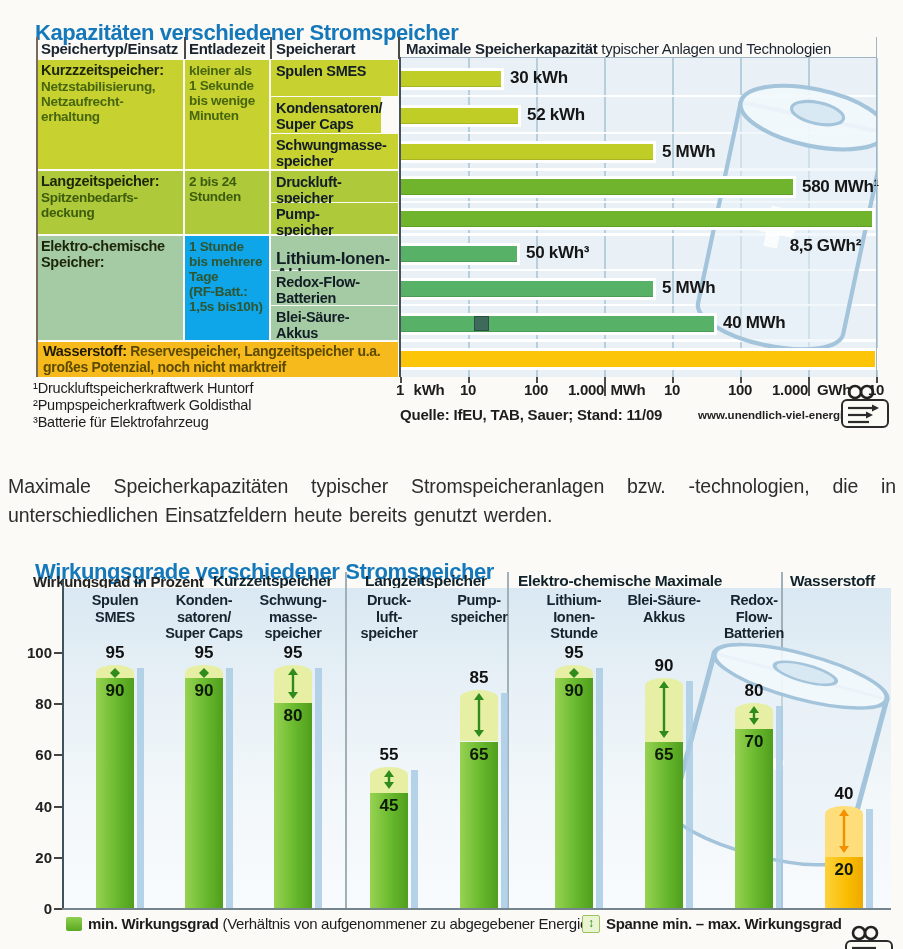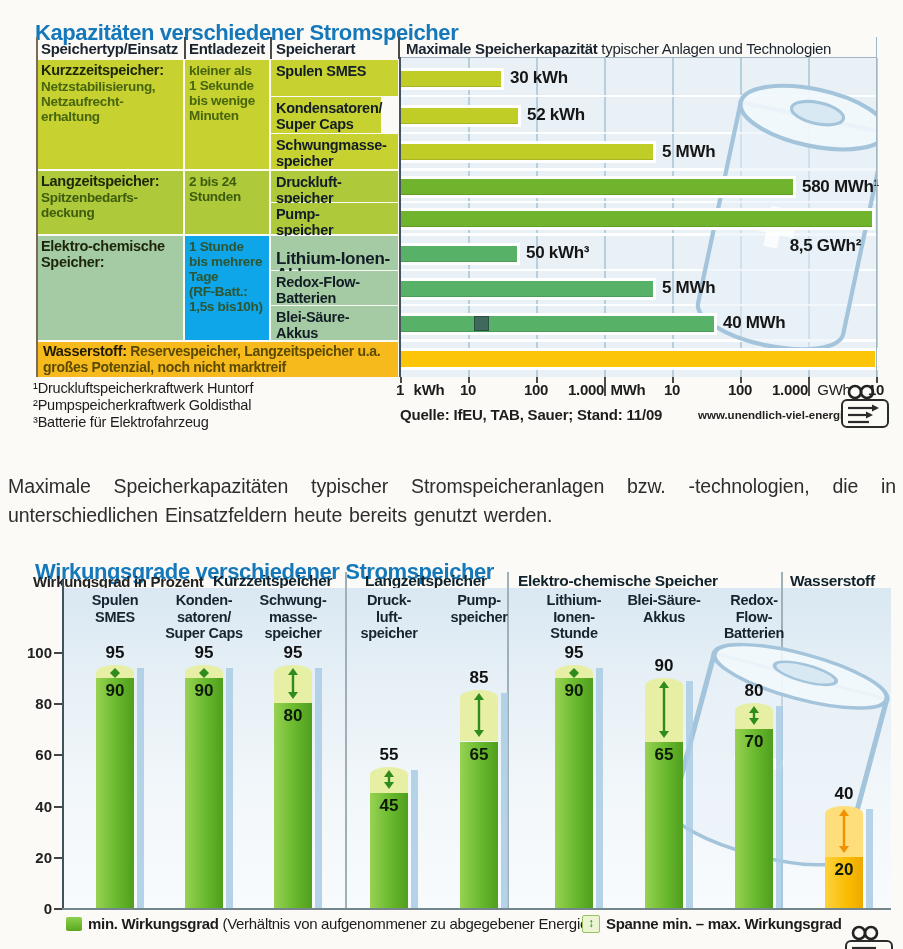--- a/index.html
+++ b/index.html
@@ -168,21 +168,21 @@
       <div style="position: absolute; left: 876px; top: 377px; width: 1.5px; height: 6px; background: rgb(74, 74, 74);"></div>
       <div style="position: absolute; left: 370px; top: 381px; width: 60px; text-align: center; font-size: 15px; font-weight: 700; color: rgb(29, 29, 29); letter-spacing: -0.3px;">1</div>
       <div style="position: absolute; left: 399px; top: 381px; width: 60px; text-align: center; font-size: 15px; font-weight: 700; color: rgb(29, 29, 29); letter-spacing: -0.3px;">kWh</div>
       <div style="position: absolute; left: 438px; top: 381px; width: 60px; text-align: center; font-size: 15px; font-weight: 700; color: rgb(29, 29, 29); letter-spacing: -0.3px;">10</div>
       <div style="position: absolute; left: 506px; top: 381px; width: 60px; text-align: center; font-size: 15px; font-weight: 700; color: rgb(29, 29, 29); letter-spacing: -0.3px;">100</div>
       <div style="position: absolute; left: 556px; top: 381px; width: 60px; text-align: center; font-size: 15px; font-weight: 700; color: rgb(29, 29, 29); letter-spacing: -0.3px;">1.000</div>
       <div style="position: absolute; left: 598px; top: 381px; width: 60px; text-align: center; font-size: 15px; font-weight: 700; color: rgb(29, 29, 29); letter-spacing: -0.3px;">MWh</div>
       <div style="position: absolute; left: 642px; top: 381px; width: 60px; text-align: center; font-size: 15px; font-weight: 700; color: rgb(29, 29, 29); letter-spacing: -0.3px;">10</div>
       <div style="position: absolute; left: 710px; top: 381px; width: 60px; text-align: center; font-size: 15px; font-weight: 700; color: rgb(29, 29, 29); letter-spacing: -0.3px;">100</div>
       <div style="position: absolute; left: 760px; top: 381px; width: 60px; text-align: center; font-size: 15px; font-weight: 700; color: rgb(29, 29, 29); letter-spacing: -0.3px;">1.000</div>
-      <div style="position: absolute; left: 804px; top: 381px; width: 60px; text-align: center; font-size: 15px; font-weight: 400; color: rgb(29, 29, 29); letter-spacing: -0.3px;">GWh</div>
+      <div style="position: absolute; left: 804px; top: 381px; width: 60px; text-align: center; font-size: 15px; font-weight: 700; color: rgb(29, 29, 29); letter-spacing: -0.3px;">GWh</div>
       <div style="position: absolute; left: 846px; top: 381px; width: 60px; text-align: center; font-size: 15px; font-weight: 700; color: rgb(29, 29, 29); letter-spacing: -0.3px;">10</div>
     </div>
 
   <div class="footnote" id="fn1">¹Druckluftspeicherkraftwerk Huntorf</div>
   <div class="footnote" id="fn2">²Pumpspeicherkraftwerk Goldisthal</div>
   <div class="footnote" id="fn3">³Batterie für Elektrofahrzeug</div>
   <div id="cap-source">Quelle: IfEU, TAB, Sauer; Stand: 11/09</div>
   <div id="cap-website">www.unendlich-viel-energie.de</div>
 
   <div class="logo" id="logo-top">
@@ -197,21 +197,21 @@
       <line x1="10" y1="39" x2="31" y2="39" stroke="#2b2b2b" stroke-width="2.2"></line>
     </svg>
   </div>
 
   <p id="caption">Maximale Speicherkapazitäten typischer Stromspeicheranlagen bzw. -technologien, die in unterschiedlichen Einsatzfeldern heute bereits genutzt werden.</p>
 
   <h1 class="chart-title" id="eff-title">Wirkungsgrade verschiedener Stromspeicher</h1>
   <span id="eff-ylabel">Wirkungsgrad in Prozent</span>
   <span class="gname" id="gn0">Kurzzeitspeicher</span>
   <span class="gname" id="gn1">Langzeitspeicher</span>
-  <span class="gname" id="gn2">Elektro-chemische Speicher</span>
+  <span class="gname" id="gn2">Elektro-chemische Maximale</span>
   <span class="gname" id="gn3">Wasserstoff</span>
 
   <div id="eff-layer" class="abs" style="left:0;top:0;width:903px;height:949px">
       <div style="position: absolute; left: 62px; top: 588px; width: 829px; height: 320px; background: linear-gradient(rgb(217, 232, 242) 0%, rgb(231, 240, 246) 30%, rgb(242, 247, 250) 65%, rgb(248, 251, 253) 100%);"></div>
       <div style="position: absolute; left: 345px; top: 572px; width: 1.5px; height: 336px; background: rgb(159, 176, 184);"></div>
       <div style="position: absolute; left: 507px; top: 572px; width: 1.5px; height: 336px; background: rgb(159, 176, 184);"></div>
       <div style="position: absolute; left: 781px; top: 572px; width: 1.5px; height: 336px; background: rgb(159, 176, 184);"></div>
       <div style="position: absolute; left: 62px; top: 588px; width: 829px; height: 320px; overflow: hidden;">
         <div style="position: absolute; left: 590px; top: 48px; width: 255px; height: 238px; transform: rotate(15deg);"><svg viewBox="0 0 200 285" width="100%" height="100%" preserveAspectRatio="none">
             <path d="M30 45 L30 240 A70 26 0 0 0 170 240 L170 45 Z" fill="rgba(231,241,248,0.55)" stroke="#a3c4da" stroke-width="4"></path>

